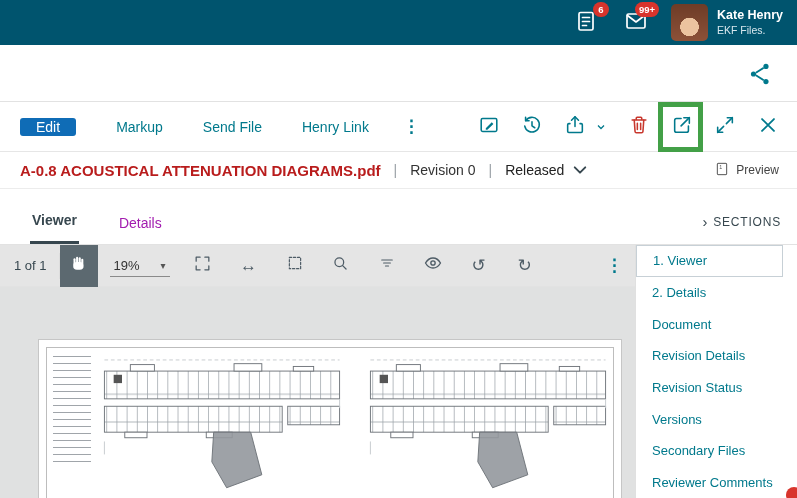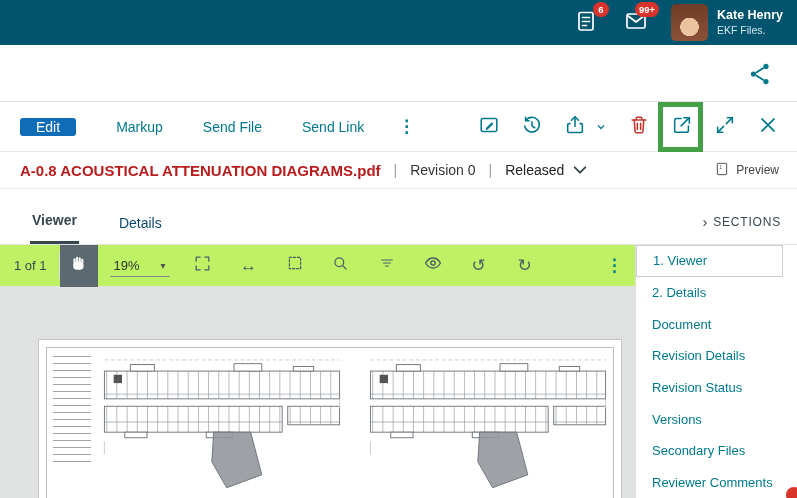--- a/index.html
+++ b/index.html
@@ -53,30 +53,30 @@
   .doc-title { font-size:15px; font-weight:bold; color:#b91c1c;text-align:right; }
   .doc-sep { color:#9aa0a6; margin:0 13px; font-size:14px; }
   .doc-rev { font-size:14px; color:#333; }
   .doc-status { font-size:14px; font-weight:normal; color:#222; display:flex; align-items:center; gap:9px; cursor:pointer; }
   .doc-status svg { stroke:#37474F; fill:none; stroke-width:2.2; stroke-linecap:round; stroke-linejoin:round; }
   .preview { margin-left:auto; display:flex; align-items:center; gap:6px; color:#444; font-size:12px; cursor:pointer; }
   .preview svg { stroke:#555; fill:none; stroke-width:1.5; }
 
   
   .tabsrow { height:56px; display:flex; align-items:flex-end; padding:0 16px 0 30px; border-bottom:1px solid #e2e2e2; }
-  .tab { font-size:14px; padding:0 2px 13px; cursor:pointer; color:#0c4a6e; margin-right:38px; }
+  .tab { font-size:14px; padding:0 2px 13px; cursor:pointer; color:#a21caf; margin-right:38px; }
   .tab.active { color:var(--tab-dark,#37474F); font-weight:bold; border-bottom:3px solid var(--tab-dark,#37474F); }
   .sections-toggle { margin-left:auto; display:flex; align-items:center; gap:5px; padding-bottom:15px; cursor:pointer;
                      color:#37474F; font-size:12px; letter-spacing:0.8px; }
   .sections-chev { font-size:15px; color:#37474F; line-height:1; }
 
   
   .workarea { display:flex; height:254px; }
   .viewercol { flex:1; display:flex; flex-direction:column; min-width:0; }
-  .vtoolbar { height:42px; display:flex; align-items:center; border-bottom:1px solid #e2e2e2; background:#bef264; }
+  .vtoolbar { height:42px; display:flex; align-items:center; border-bottom:1px solid #e2e2e2; background:#e5e5e5; }
   .page-ind { font-size:13px; color:#37474F; padding:0 12px 0 14px; white-space:nowrap; }
   .vsep { width:1px; height:26px; background:#ddd; margin-right:0; }
   .hand-btn { width:38px; height:42px; background:#5C6970; border:none; cursor:pointer; display:flex; align-items:center; justify-content:center; }
   .hand-btn svg { fill:#fff; }
   .zoom-box { margin-left:12px; width:60px; display:flex; align-items:center; justify-content:space-between;
               border-bottom:1px solid #8a8a8a; padding:3px 4px; cursor:pointer; font-size:13px; color:#333; }
   .zoom-caret { font-size:10px; color:#555; }
   .v-icon { width:26px; height:26px; margin-left:20px; display:flex; align-items:center; justify-content:center;
             background:none; border:none; cursor:pointer; color:var(--icon-gray,#4E5C66); font-size:17px; }
   .v-icon svg { stroke:currentColor; fill:none; stroke-width:1.6; stroke-linecap:round; stroke-linejoin:round; }
@@ -172,21 +172,21 @@
       </span>
     </div>
   </div>
 
   <div class="panel">
 
     <div class="toolbar">
       <button class="edit-btn">Edit</button>
       <button class="tb-link">Markup</button>
       <button class="tb-link">Send File</button>
-      <button class="tb-link">Send Link</button>
+      <button class="tb-link">Henry Link</button>
       <span class="tb-kebab">⋮</span>
 
       <div class="tb-right">
         <button class="tb-icon">
           <span>
             <svg width="22" height="22" viewBox="0 0 24 24">
                 <rect x="3.5" y="5" width="17" height="14" rx="1.5"></rect>
                 <path d="M8.5 15.5l6.5-6.5 1.8 1.8-6.5 6.5H8.5v-1.8z" fill="currentColor" stroke="none"></path>
               </svg>
           </span>

